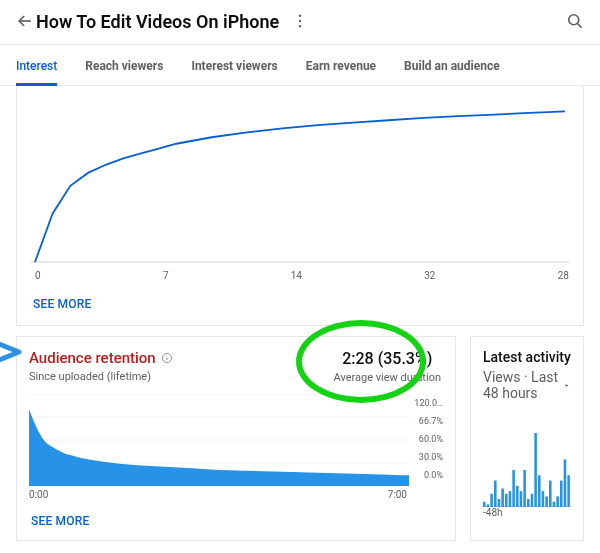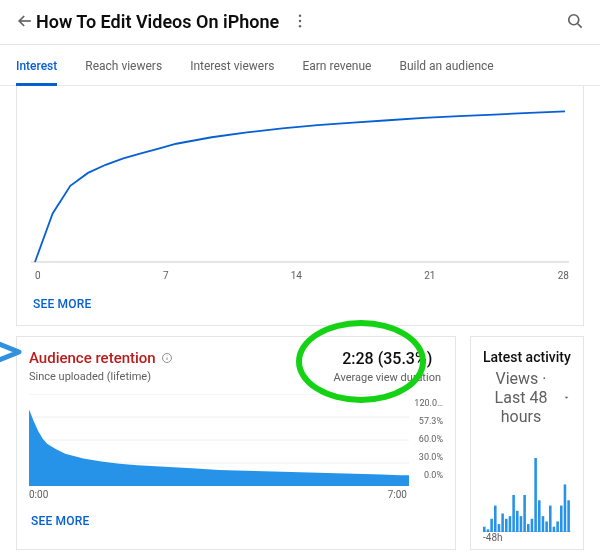--- a/index.html
+++ b/index.html
@@ -36,20 +36,21 @@
     gap: 28px;
     padding: 14px 16px 0 16px;
     font-size: 12px;
     border-bottom: 1px solid #e8e8e8;
     color: #606060;
   }
   .tab {
     padding-bottom: 12px;
     cursor: pointer;
     position: relative;
+    font-weight: bold;
   }
   .tab.active {
     color: #065fd4;
     font-weight: 500;
   }
   .tab.active::after {
     content: '';
     position: absolute;
     left: 0; right: 0; bottom: -1px;
     height: 3px;
@@ -99,21 +100,21 @@
   .info-icon { color: #909090; }
   .ret-sub { font-size: 11px; color: #606060; margin-top: 3px; }
   .ret-metric { text-align: center; padding-right: 2px; }
   .ret-metric-val { font-size: 16px; font-weight: 500; color: #0d0d0d; }
   .ret-metric-sub { font-size: 11px; color: #606060; margin-top: 3px; }
   .ret-body { display: flex; margin-top: 10px; }
   .area-chart { flex: 1; height: 92px; }
   .ret-ylabels { font-size: 9px; color: #606060; text-align: right; padding-left: 4px; line-height: 18px; width: 34px; }
   .ret-xlabels { display: flex; justify-content: space-between; font-size: 10px; color: #606060; padding: 3px 36px 0 0; }
   .card-right .card-title { font-size: 14px; font-weight: 500; }
-  .card-right .card-sub { font-size: 16px; color: #606060; margin-top: 4px; display:flex; align-items:center; gap:3px;text-align:center;}
+  .card-right .card-sub { font-size: 14px; color: #606060; margin-top: 4px; display:flex; align-items:center; gap:3px;}
   .bar-chart { width: 100%; height: 80px; margin-top: 26px; }
   .bar-xlabel { font-size: 10px; color: #606060; }
   
   .annot-circle {
     position: absolute;
     border: 6px solid #15d215;
     border-radius: 50%;
     pointer-events: none;
   }
   .annot-arrow {
@@ -161,21 +162,21 @@
 
 <div class="chart-card">
   <svg class="line-chart" id="line-chart" viewBox="0 0 540 170" preserveAspectRatio="none">
       <line x1="0" x2="540" y1="166" y2="166" stroke="#ccc" stroke-width="1"></line>
       <path d="M 4 166 L 21.733333333333334 117.4 L 39.46666666666667 89.86 L 57.2 76.89999999999999 L 74.93333333333334 68.8 L 92.66666666666666 62.31999999999999 L 110.4 57.459999999999994 L 128.13333333333333 52.60000000000001 L 145.86666666666667 47.74000000000001 L 181.33333333333331 41.25999999999999 L 216.8 36.400000000000006 L 252.26666666666668 32.349999999999994 L 287.73333333333335 29.110000000000014 L 323.2 26.680000000000007 L 358.66666666666663 24.25 L 394.1333333333333 21.819999999999993 L 429.6 20.19999999999999 L 465.06666666666666 18.579999999999984 L 500.53333333333336 16.95999999999998 L 536 15.340000000000003" fill="none" stroke="#065fd4" stroke-width="1.8"></path>
     </svg>
   <div class="xaxis">
     <span>0</span>
     <span>7</span>
     <span>14</span>
-    <span>21</span>
+    <span>32</span>
     <span>28</span>
   </div>
   <div class="see-more">SEE MORE</div>
 </div>
 
 <div class="bottom-row">
 
   <div class="card card-left">
     <div class="ret-head">
       <div>
@@ -200,21 +201,21 @@
       <svg class="area-chart" id="area-chart" viewBox="0 0 380 92" preserveAspectRatio="none">
           <line x1="0" x2="380" y1="92" y2="92" stroke="#eee" stroke-width="1"></line>
           <line x1="0" x2="380" y1="69" y2="69" stroke="#eee" stroke-width="1"></line>
           <line x1="0" x2="380" y1="46" y2="46" stroke="#eee" stroke-width="1"></line>
           <line x1="0" x2="380" y1="23" y2="23" stroke="#eee" stroke-width="1"></line>
           <line x1="0" x2="380" y1="0" y2="0" stroke="#eee" stroke-width="1"></line>
           <path d="M 0 92 L 0 15.333333333333329 L 4.523809523809524 26.83333333333333 L 9.047619047619047 36.800000000000004 L 13.571428571428571 44.46666666666666 L 18.095238095238095 49.833333333333336 L 27.142857142857142 55.199999999999996 L 36.19047619047619 59.800000000000004 L 54.285714285714285 64.4 L 72.38095238095238 67.46666666666667 L 90.47619047619047 69.76666666666667 L 108.57142857142857 71.3 L 135.71428571428572 72.83333333333333 L 162.85714285714286 74.36666666666667 L 190 75.9 L 217.14285714285714 76.66666666666667 L 244.2857142857143 77.43333333333334 L 271.42857142857144 78.2 L 298.57142857142856 78.96666666666667 L 325.7142857142857 79.73333333333333 L 352.8571428571429 80.5 L 370.95238095238096 81.26666666666667 L 380 81.26666666666667 L 380 92 Z" fill="#2793e8"></path>
         </svg>
       <div class="ret-ylabels">
         <div>120.0…</div>
-        <div>57.3%</div>
+        <div>66.7%</div>
         <div>60.0%</div>
         <div>30.0%</div>
         <div>0.0%</div>
       </div>
     </div>
     <div class="ret-xlabels">
       <span>0:00</span>
       <span>7:00</span>
     </div>
     <div class="see-more">SEE MORE</div>

